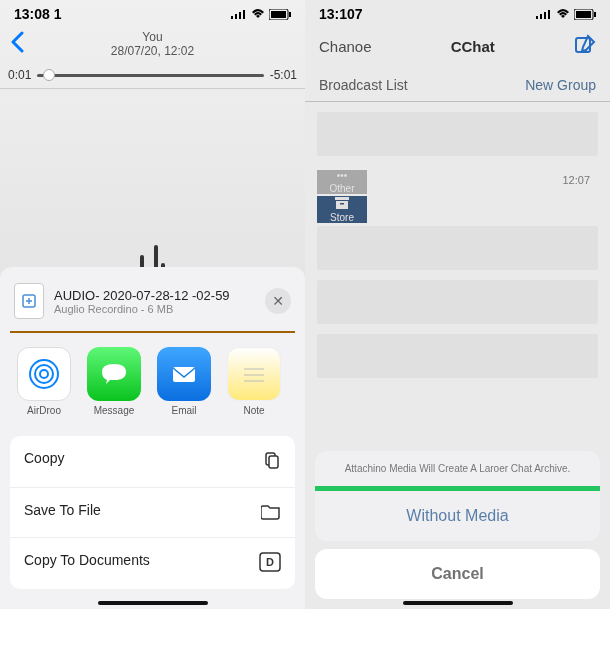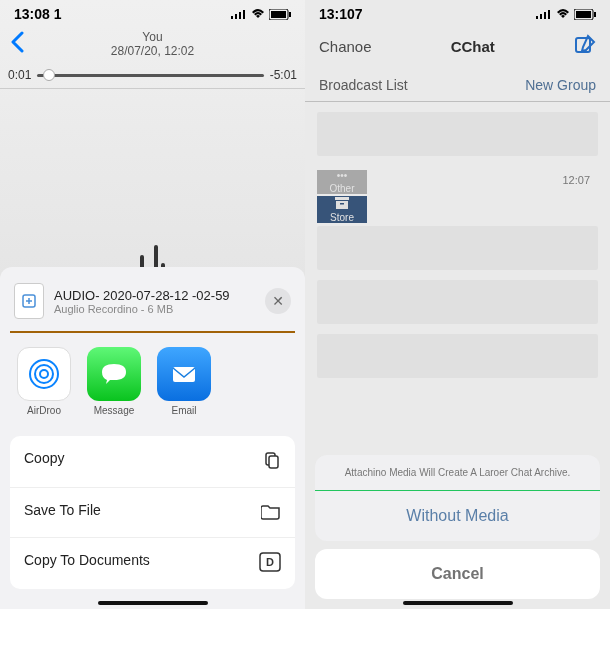--- a/index.html
+++ b/index.html
@@ -68,21 +68,21 @@
   .chat-row { display: flex; margin: 10px 12px; height: 50px; gap: 2px; flex-direction: column; }
   .chat-thumb { width: 50px; background: #d8d8d8; }
   .chat-body { flex: 1; background: #fff; position: relative; }
   .chat-time { position: absolute; right: 8px; top: 6px; font-size: 11px; color: #888; }
   .swipe-more { width: 50px; background: #bfbfbf; color: #fff; display: flex; flex-direction: column; align-items: center; justify-content: center; font-size: 10px; gap: 2px; }
   .swipe-store { width: 50px; background: #3e5f8a; color: #fff; display: flex; flex-direction: column; align-items: center; justify-content: center; font-size: 10px; gap: 2px; }
 
   
   .r-sheet-wrap { position: absolute; bottom: 0; left: 0; right: 0; padding: 0 10px 10px; }
   .r-sheet { background: rgba(240,240,242,0.97); border-radius: 12px; overflow: hidden; }
-  .r-sheet-note { font-size: 10px; color: #777; text-align: center; padding: 12px 10px; border-bottom: 1px solid #22c55e; }
+  .r-sheet-note { font-size: 10px; color: #777; text-align: center; padding: 12px 10px; border-bottom: 5px solid #22c55e; }
   .r-sheet-btn { text-align: center; padding: 16px; font-size: 16px; color: #5a7fa8; border-bottom: 1px solid #ddd; }
   .r-sheet-btn:last-child { border-bottom: none; }
   .r-cancel { background: #fff; border-radius: 12px; text-align: center; padding: 16px; font-size: 16px; font-weight: 600; color: #737373; margin-top: 8px; }
 
   .tabbar { position: absolute; bottom: 18px; left: 0; right: 0; display: flex; justify-content: space-around; font-size: 8px; color: #999; padding: 0 4px; }
   .tabbar .active { color: #2b7de0; }
 </style>
 </head>
 <body>
 
@@ -178,20 +178,30 @@
       </div>
       <div class="app">
         <div class="app-icon ic-email">
           <svg width="32" height="32" viewBox="0 0 32 32">
               <rect x="5" y="9" width="22" height="15" rx="2" fill="#fff"></rect>
               <path d="M5 10 L16 19 L27 10" fill="none" stroke="#1b7fe0" stroke-width="1.5"></path>
             </svg>
         </div>
         <span class="app-label">Email</span>
       </div>
+      <div class="app">
+        <div class="app-icon ic-note">
+          <svg width="32" height="32" viewBox="0 0 32 32">
+              <line x1="6" y1="11" x2="26" y2="11" stroke="#bbb"></line>
+              <line x1="6" y1="17" x2="26" y2="17" stroke="#bbb"></line>
+              <line x1="6" y1="23" x2="26" y2="23" stroke="#bbb"></line>
+            </svg>
+        </div>
+        <span class="app-label">Note</span>
+      </div>
 
     </div>
 
     <div class="action-list">
       <div class="action-item">
         <span>Coopy</span>
         <span class="action-icon">
           <svg width="20" height="20" viewBox="0 0 20 20">
               <rect x="5" y="3" width="9" height="12" rx="2" fill="none" stroke="#333" stroke-width="1.5"></rect>
               <rect x="8" y="6" width="9" height="12" rx="2" fill="#fff" stroke="#333" stroke-width="1.5"></rect>

